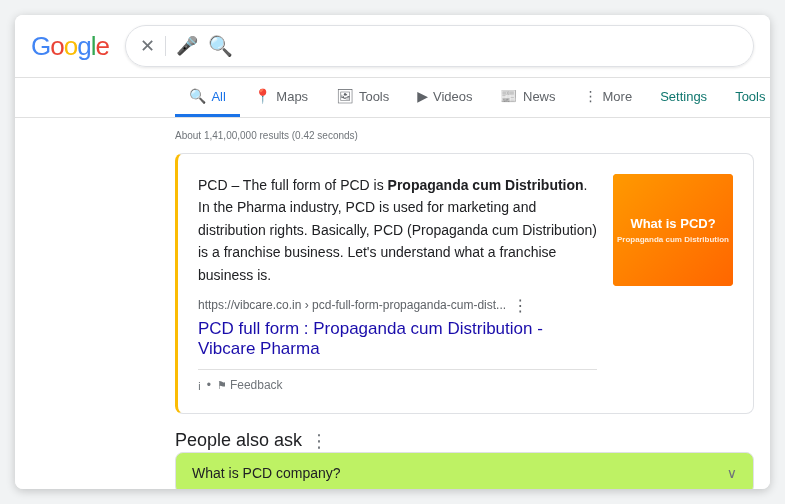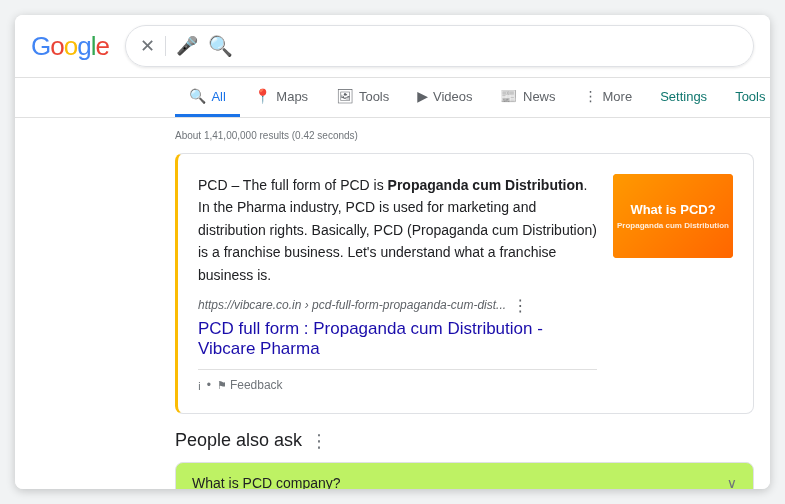--- a/index.html
+++ b/index.html
@@ -156,21 +156,21 @@
       font-size: 14px;
       line-height: 1.6;
       color: #202124;
       margin-bottom: 10px;
     }
     .snippet-text strong {
       font-weight: 700;
     }
     .snippet-image {
       width: 120px;
-      height: 84px;
+      height: 112px;
       flex-shrink: 0;
       background: #ff8c00;
       border-radius: 4px;
       display: flex;
       align-items: center;
       justify-content: center;
       overflow: hidden;
     }
     .snippet-image-inner {
       width: 100%;
@@ -199,21 +199,20 @@
     }
     .snippet-url-row {
       display: flex;
       align-items: center;
       gap: 6px;
       margin-bottom: 4px;
     }
     .snippet-url {
       font-size: 12px;
       color: #5f6368;
-      font-style: italic;
     }
     .snippet-url-dots {
       color: #5f6368;
       font-size: 16px;
       cursor: pointer;
     }
     .snippet-title {
       font-size: 17px;
       color: #1a0dab;
       cursor: pointer;
@@ -236,21 +235,20 @@
     .paa-section {
       margin-bottom: 16px;
     }
     .paa-header {
       display: flex;
       align-items: center;
       gap: 8px;
       font-size: 18px;
       font-weight: 400;
       color: #202124;
-      margin-bottom: 10px;
     }
     .paa-header-dots {
       color: #70757a;
       font-size: 18px;
       cursor: pointer;
     }
     .paa-item {
       border: 1px solid #dfe1e5;
       border-radius: 8px;
       padding: 12px 16px;

